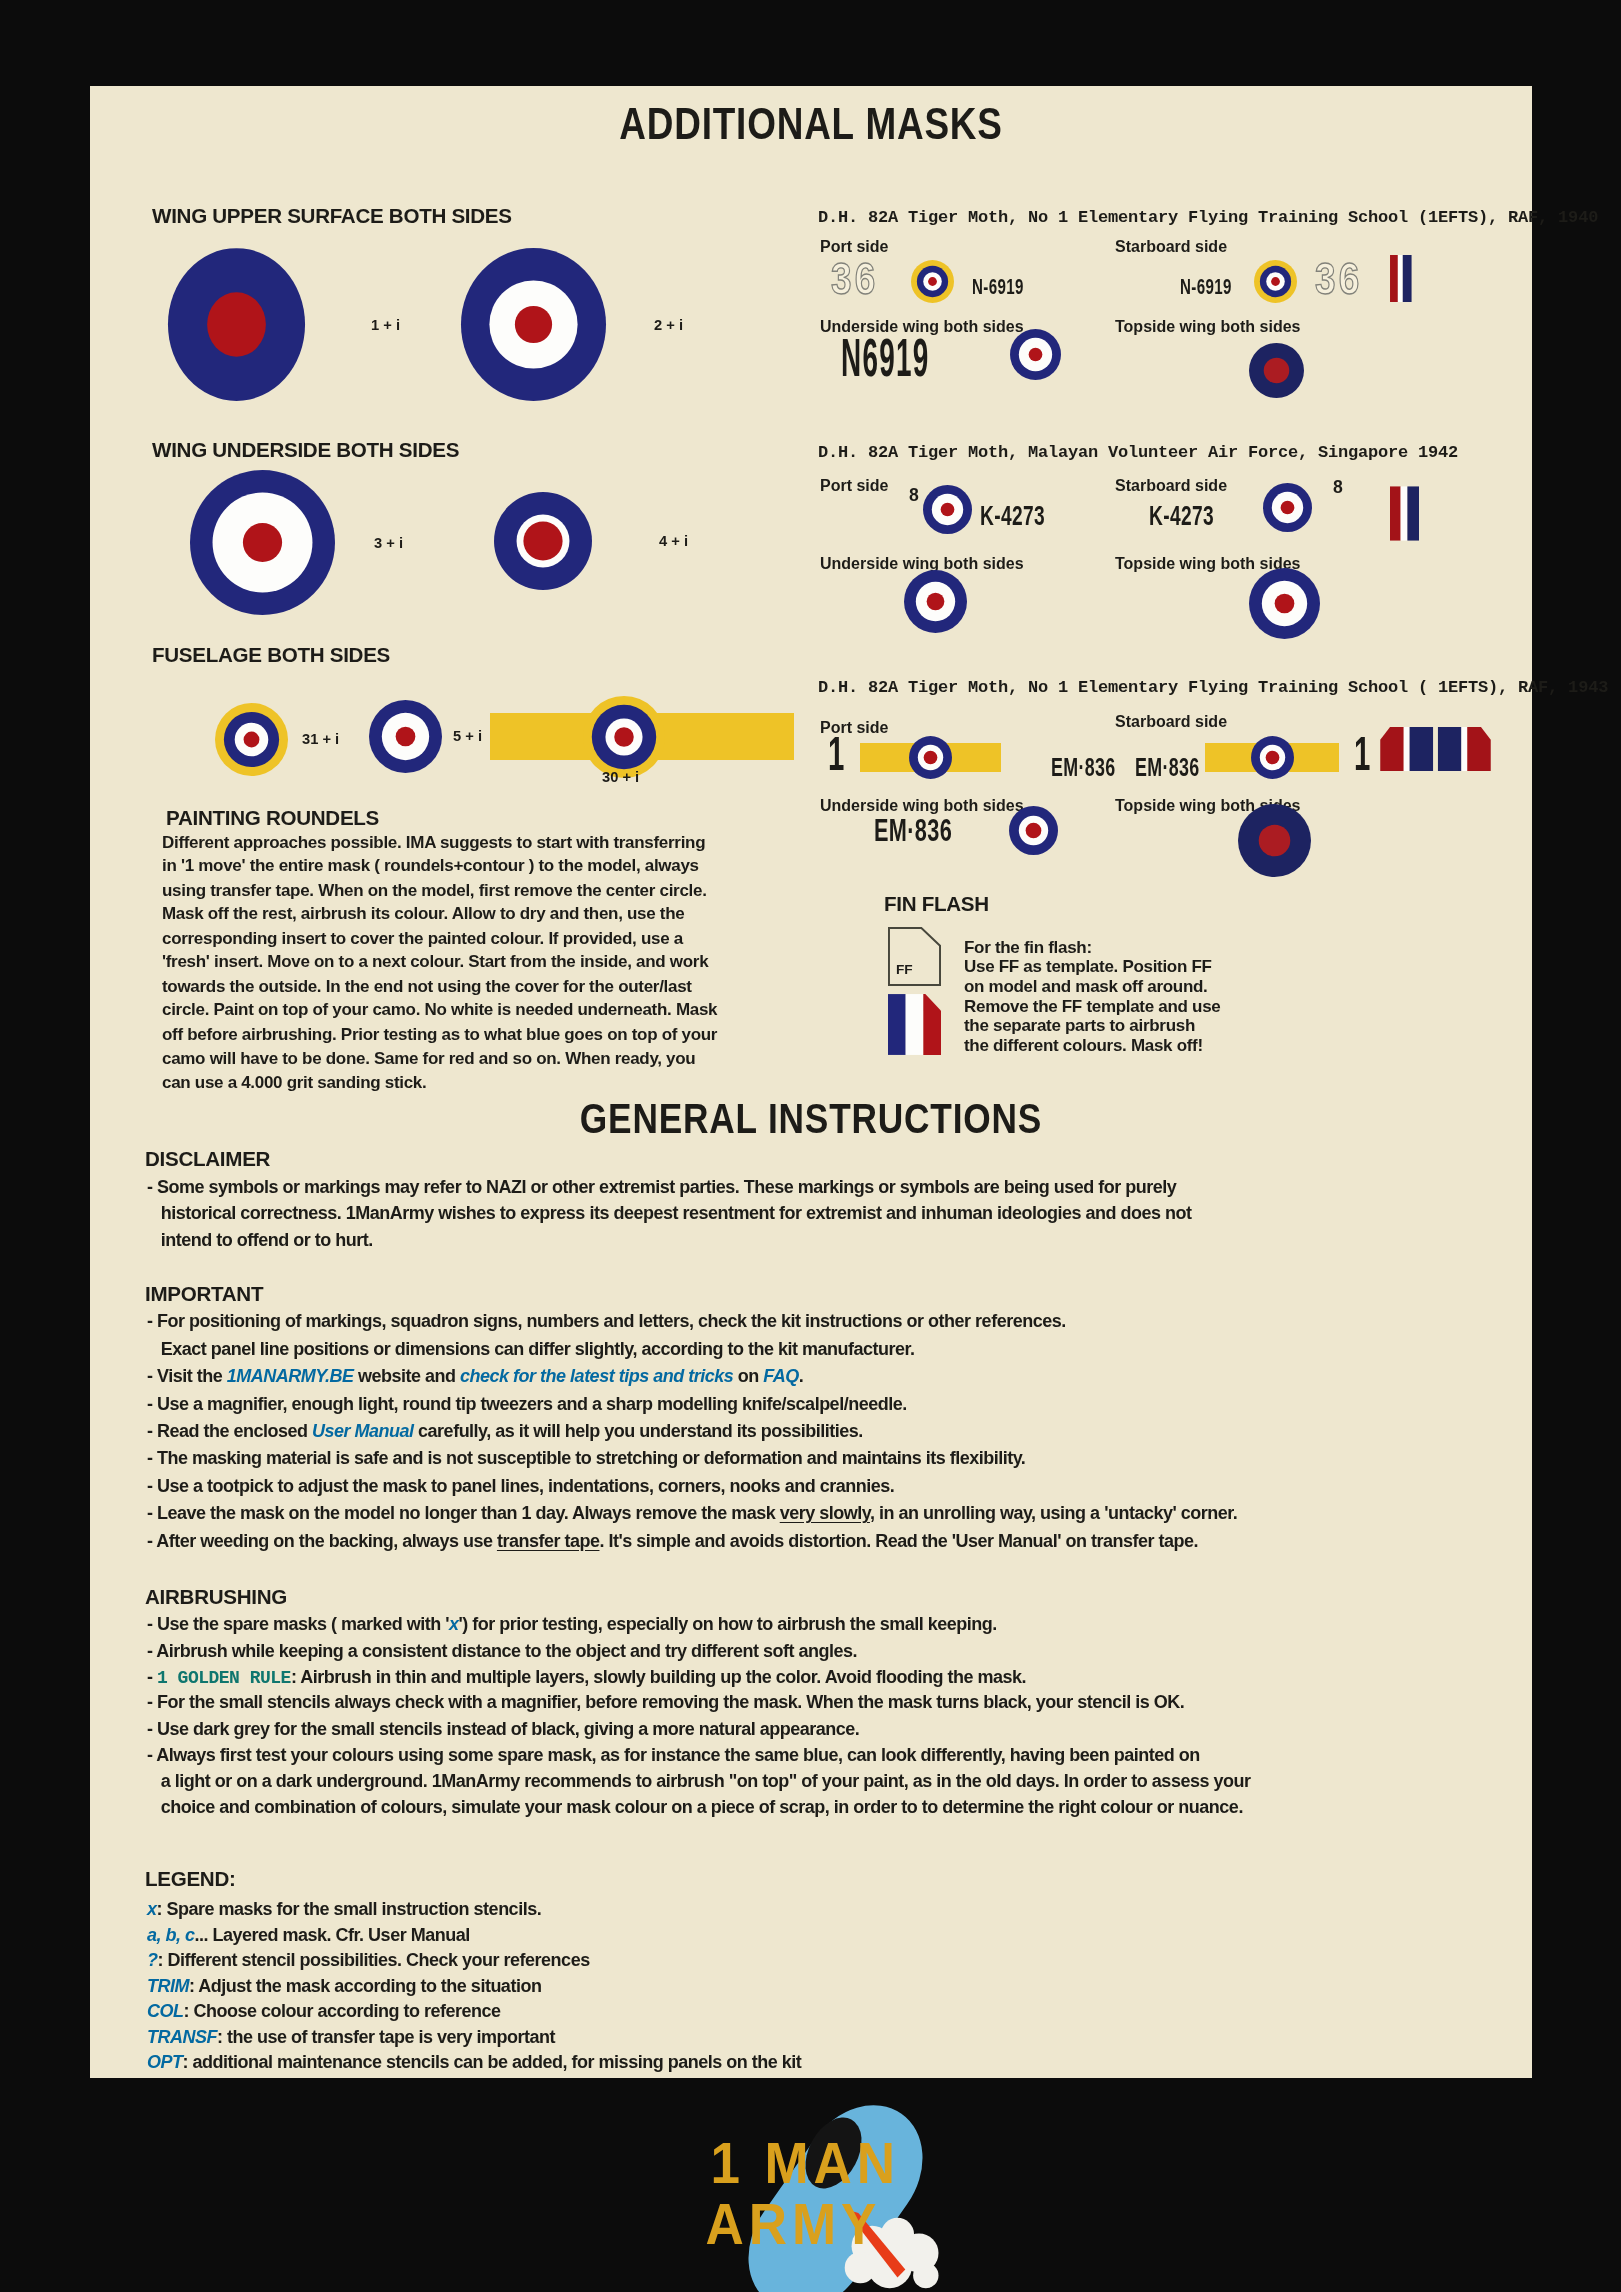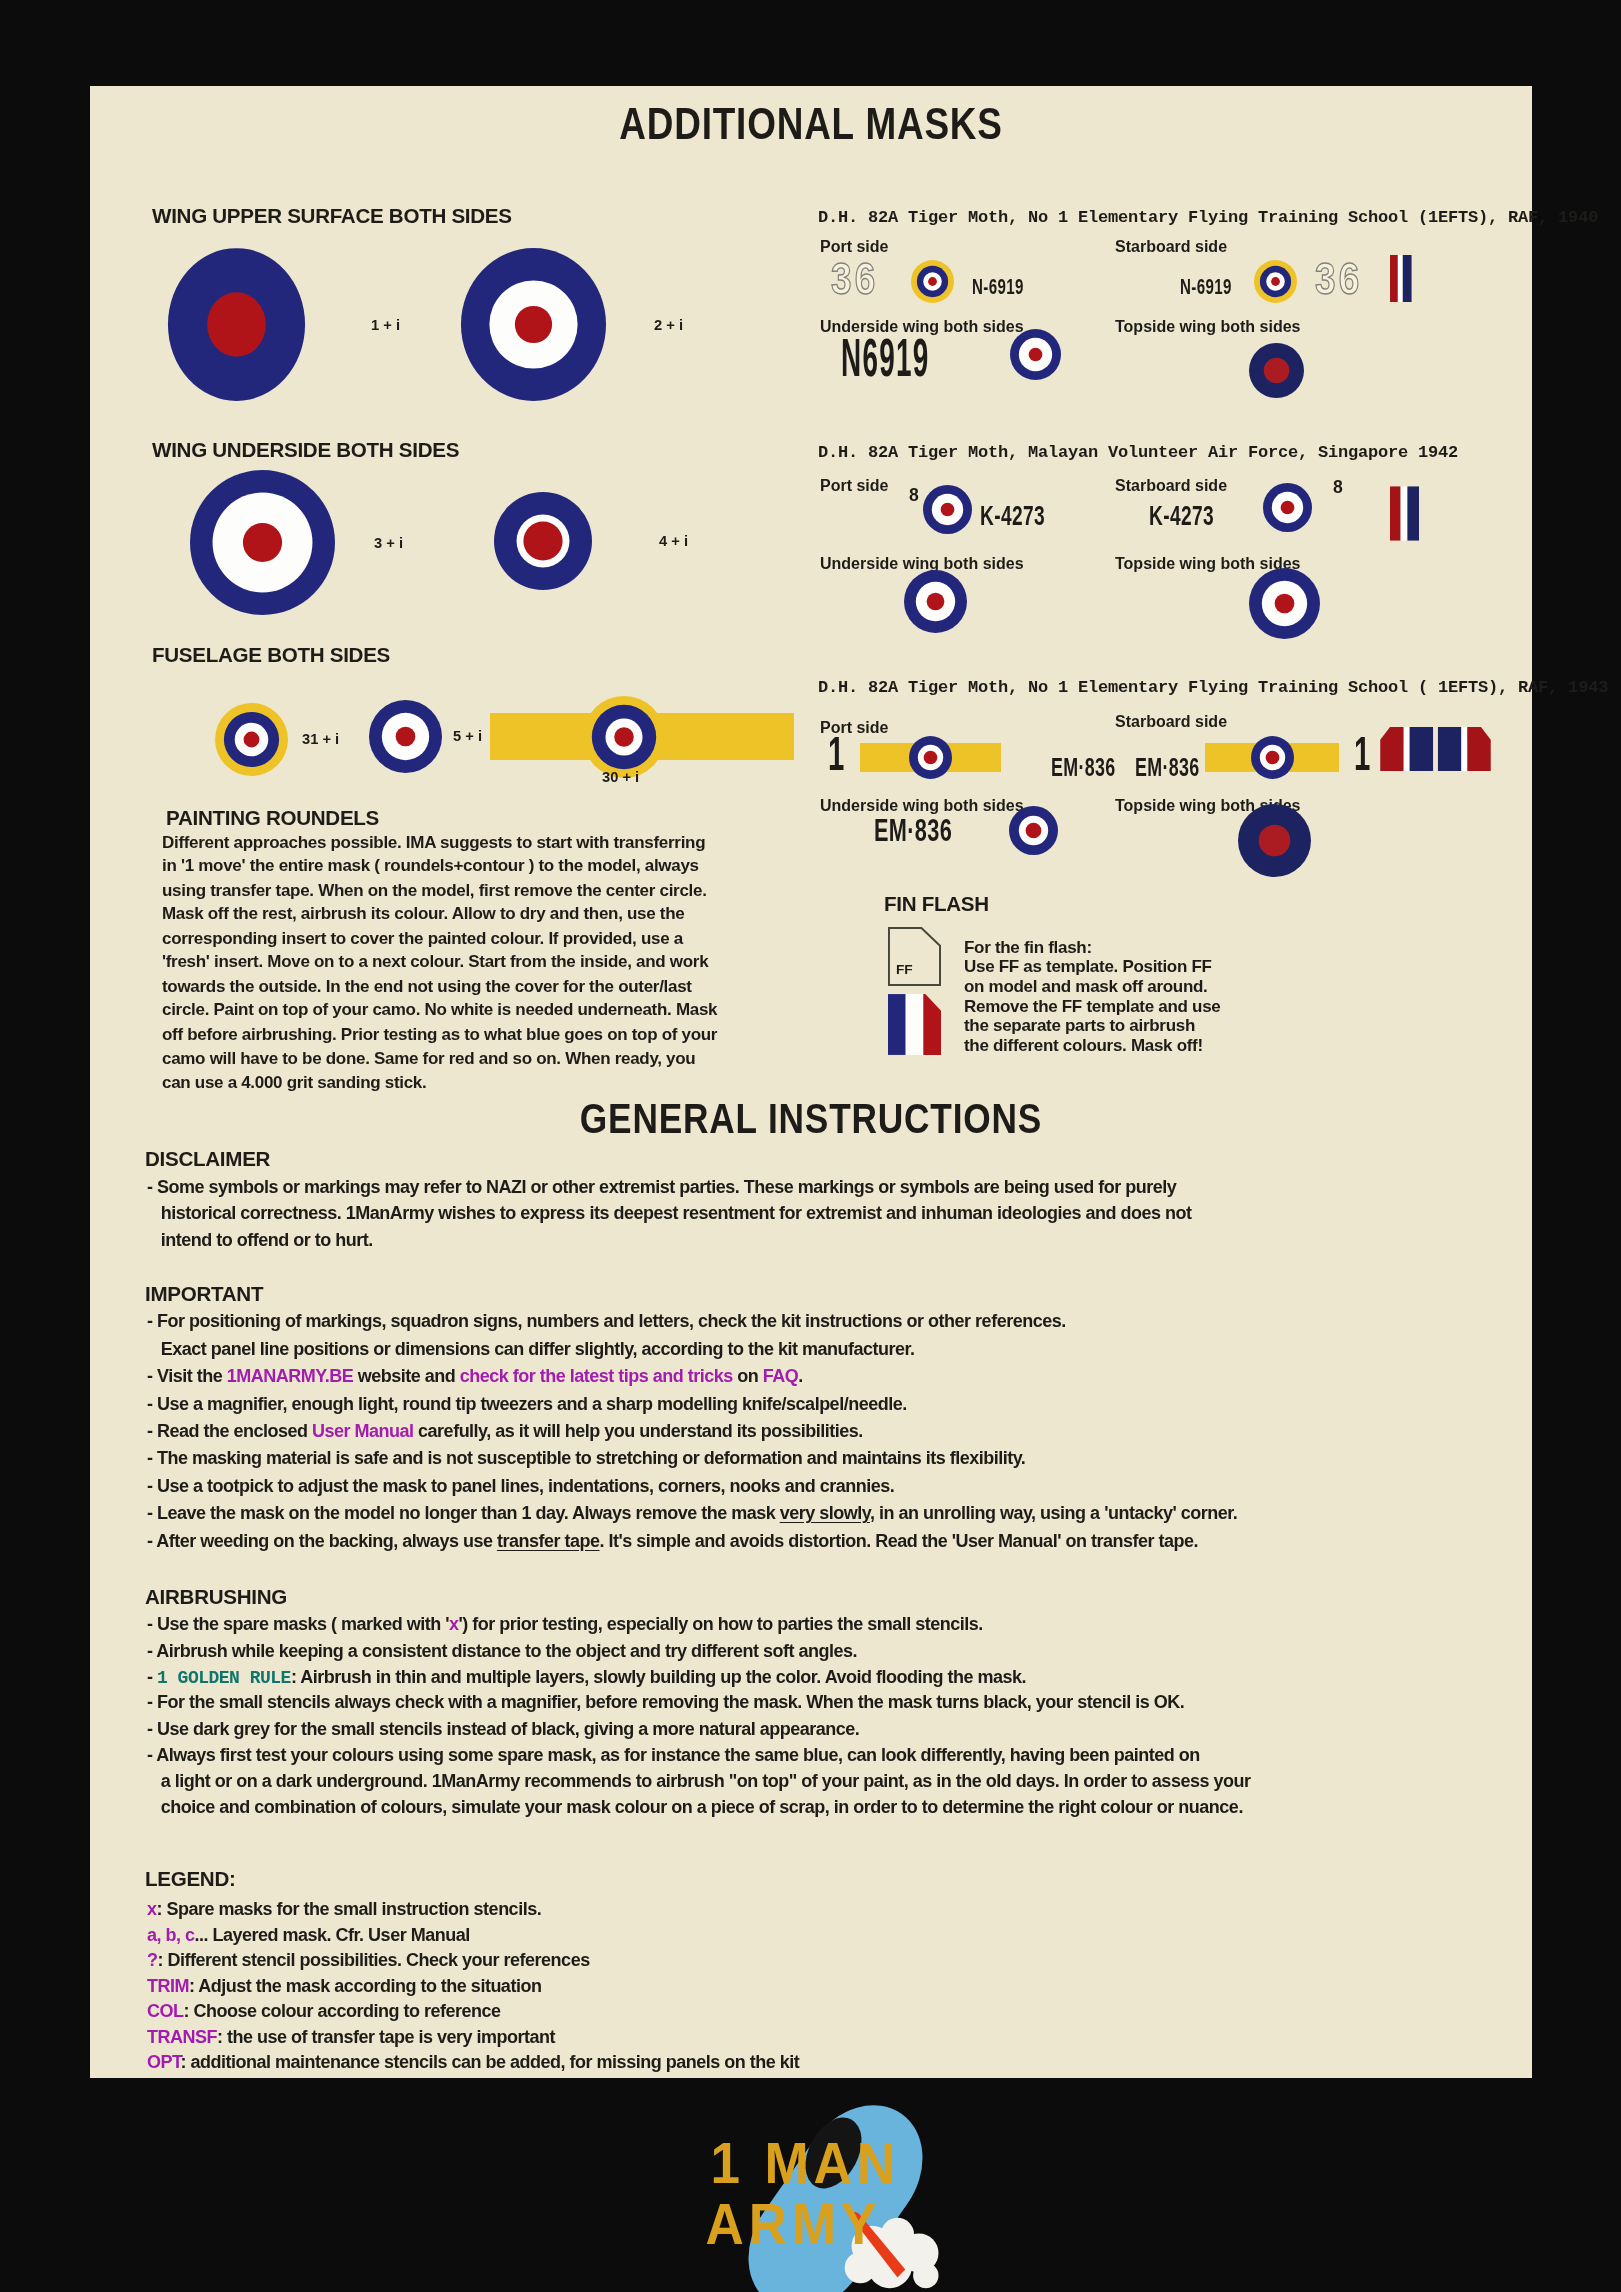--- a/index.html
+++ b/index.html
@@ -13,21 +13,21 @@
               transform:scaleX(0.82);}
   .gi-title{left:0;top:1008px;width:100%;text-align:center;font-size:43px;letter-spacing:1px;
             transform:scaleX(0.82);}
   .sec-h{font-size:20.6px;letter-spacing:-0.3px;}
   .vt{font-size:17px;letter-spacing:-0.2px;font-family:Liberation Mono, monospace;}
   .sl{font-size:16px;}
   .lbl{font-size:14.7px;}
   .pb{font-size:17px;letter-spacing:-0.3px;}
   .gi{font-size:18px;letter-spacing:-0.5px;}
   .ind{padding-left:13.7px;}
-  .seg-blue{color:#a21caf;}
+  .seg-blue{color:#0369a1;font-style:italic;}
   .seg-red{color:#0f766e;font-family:Liberation Mono, monospace;}
   .seg-u{text-decoration:underline;text-underline-offset:2.9px;}
   .num-outline{font-size:45px;color:#f6f0dc;-webkit-text-stroke:1.4px #82827a;
                transform:scaleX(0.82);transform-origin:0 0;letter-spacing:3.9px;}
   .serial{transform:scaleX(0.7);transform-origin:0 0;letter-spacing:0.5px;}
   .band{position:absolute;background:#eec327;}
   .logo-txt{position:absolute;font-size:53px;color:#d9a01d;letter-spacing:4.9px;
             font-weight:700;transform:scaleY(1.08);transform-origin:0 0;z-index:5;}
 </style>
 </head>
@@ -258,21 +258,21 @@
     <div class="t gi ind" style="left:57px;top:1253px"><span>Exact panel line positions or dimensions can differ slightly, according to the kit manufacturer.</span></div>
     <div class="t gi" style="left:57px;top:1280px"><span>- Visit the </span><span class="seg-blue">1MANARMY.BE</span><span> website and </span><span class="seg-blue">check for the latest tips and tricks</span><span> on </span><span class="seg-blue">FAQ</span><span>.</span></div>
     <div class="t gi" style="left:57px;top:1308px"><span>- Use a magnifier, enough light, round tip tweezers and a sharp modelling knife/scalpel/needle.</span></div>
     <div class="t gi" style="left:57px;top:1335px"><span>- Read the enclosed </span><span class="seg-blue">User Manual</span><span> carefully, as it will help you understand its possibilities.</span></div>
     <div class="t gi" style="left:57px;top:1390px"><span>- Use a tootpick to adjust the mask to panel lines, indentations, corners, nooks and crannies.</span></div>
     <div class="t gi" style="left:57px;top:1362px"><span>- The masking material is safe and is not susceptible to stretching or deformation and maintains its flexibility.</span></div>
     <div class="t gi" style="left:57px;top:1417px"><span>- Leave the mask on the model no longer than 1 day. Always remove the mask </span><span class="seg-u">very slowly</span><span>, in an unrolling way, using a 'untacky' corner.</span></div>
     <div class="t gi" style="left:57px;top:1445px"><span>- After weeding on the backing, always use </span><span class="seg-u">transfer tape</span><span>. It's simple and avoids distortion. Read the 'User Manual' on transfer tape.</span></div>
 
     <div class="t sec-h" style="left:55px;top:1499px">AIRBRUSHING</div>
-    <div class="t gi" style="left:57px;top:1528px"><span>- Use the spare masks ( marked with '</span><span class="seg-blue">x</span><span>') for prior testing, especially on how to parties the small stencils.</span></div>
+    <div class="t gi" style="left:57px;top:1528px"><span>- Use the spare masks ( marked with '</span><span class="seg-blue">x</span><span>') for prior testing, especially on how to airbrush the small keeping.</span></div>
     <div class="t gi" style="left:57px;top:1555px"><span>- Airbrush while keeping a consistent distance to the object and try different soft angles.</span></div>
     <div class="t gi" style="left:57px;top:1581px"><span>- </span><span class="seg-red">1 GOLDEN RULE</span><span>: Airbrush in thin and multiple layers, slowly building up the color. Avoid flooding the mask.</span></div>
     <div class="t gi" style="left:57px;top:1606px"><span>- For the small stencils always check with a magnifier, before removing the mask. When the mask turns black, your stencil is OK.</span></div>
     <div class="t gi" style="left:57px;top:1633px"><span>- Use dark grey for the small stencils instead of black, giving a more natural appearance.</span></div>
     <div class="t gi" style="left:57px;top:1659px"><span>- Always first test your colours using some spare mask, as for instance the same blue, can look differently, having been painted on</span></div>
     <div class="t gi ind" style="left:57px;top:1685px"><span>a light or on a dark underground. 1ManArmy recommends to airbrush "on top" of your paint, as in the old days. In order to assess your</span></div>
     <div class="t gi ind" style="left:57px;top:1711px"><span>choice and combination of colours, simulate your mask colour on a piece of scrap, in order to to determine the right colour or nuance.</span></div>
 
     <div class="t sec-h" style="left:55px;top:1781px">LEGEND:</div>
     <div class="t gi" style="left:57px;top:1813px"><span class="seg-blue">x</span><span>: Spare masks for the small instruction stencils.</span></div>

